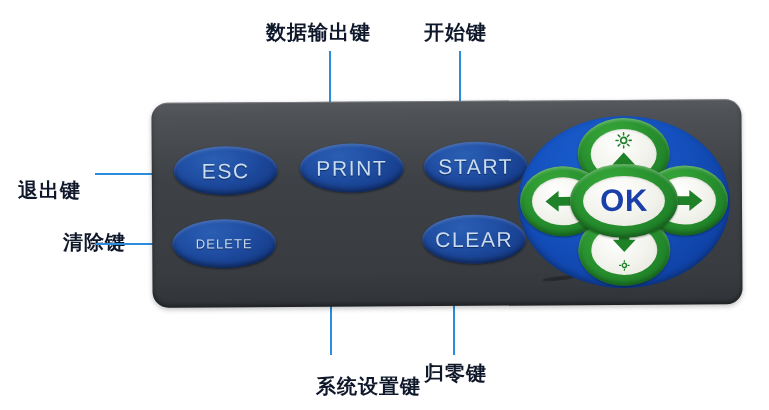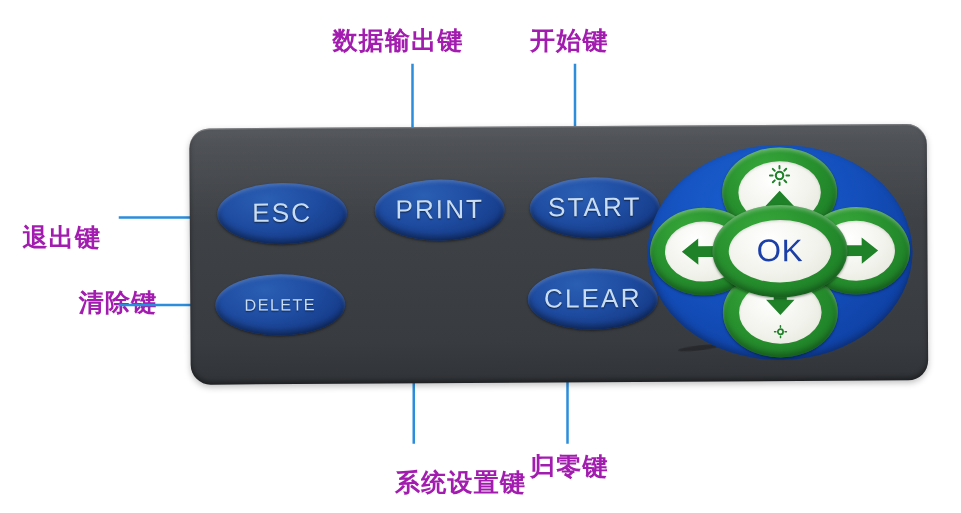--- a/index.html
+++ b/index.html
@@ -12,21 +12,21 @@
     position:relative;
   }
   #stage{
     position:absolute;left:0;top:0;width:769px;height:410px;
     background:#ffffff;
   }
 
   
   .anno{
     position:absolute;
-    color:#a21caf;
+    color:#0f172a;
     font-size:20px;
     font-weight:700;
     letter-spacing:1px;
     white-space:nowrap;
     line-height:1;
     font-family:"DejaVu Sans","Liberation Sans",sans-serif;
   }
 
   
   .leader{
@@ -127,21 +127,21 @@
   #nav-up   .face{width:66px;height:50px;}
   #nav-down {left:60px; top:98px;  width:92px;height:72px;}
   #nav-down .face{width:66px;height:50px;}
   #nav-left {left:2px;  top:50px;  width:86px;height:70px;}
   #nav-left .face{width:62px;height:48px;}
   #nav-right{left:124px;top:50px;  width:86px;height:70px;}
   #nav-right .face{width:62px;height:48px;}
   #nav-ok   {left:52px; top:48px;  width:108px;height:74px;}
   #nav-ok   .face{width:82px;height:50px;}
   #nav-ok   .face .ok-text{
-    color:#1b3fa8;font-size:25px;font-weight:400;letter-spacing:.5px;
+    color:#1b3fa8;font-size:31px;font-weight:700;letter-spacing:.5px;
     font-family:"Liberation Sans","DejaVu Sans",sans-serif;
   }
   .arrow-svg{display:block;}
   .mini-icon{position:absolute;}
   #sun-icon{top:3px;left:50%;transform:translateX(-50%);}
   #dim-icon{bottom:4px;left:50%;transform:translateX(-50%);}
 </style>
 </head>
 <body>
 

